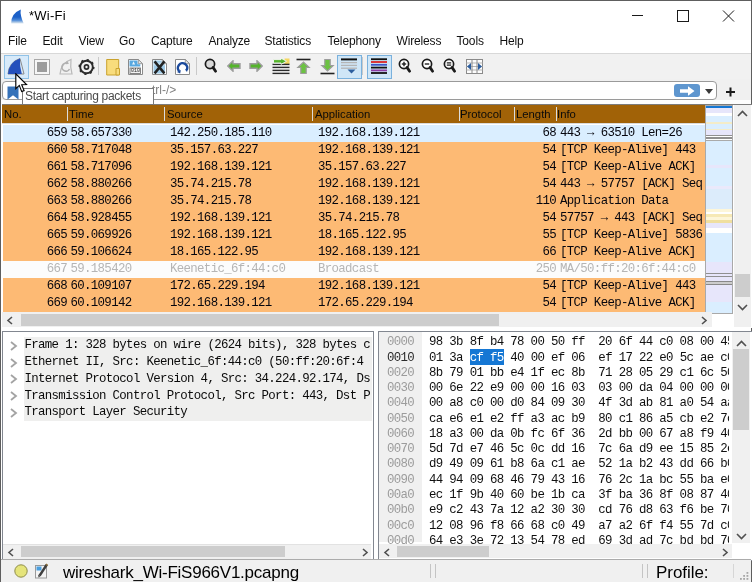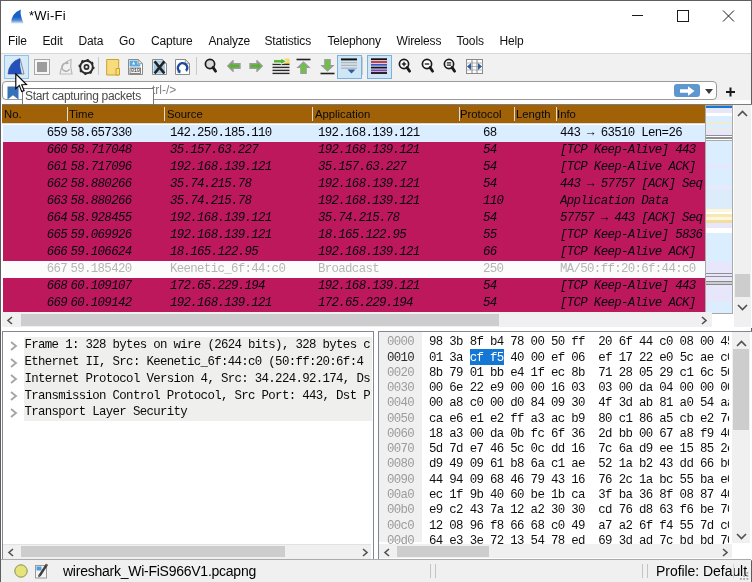--- a/index.html
+++ b/index.html
@@ -19,38 +19,38 @@
 #plist{left:1px;top:103px;width:750px;height:223px;background:#fff;border-top:1px solid #7c7c7c;}
 #phead{left:0;top:0;width:704px;height:18px;background:#a16207;border-bottom:1px solid #dadada;}
 .hc{position:absolute;top:3px;font-size:11.3px;color:#0a0a0a;}
 .hsep{position:absolute;top:2px;width:1px;height:14px;background:#dcdcdc;}
 .prow{position:absolute;left:1px;width:702px;height:17px;font-family:"Liberation Mono",monospace;font-size:12.4px;letter-spacing:-0.662px;line-height:17.4px;color:#06060e;white-space:pre;overflow:hidden;}
 .cno{position:absolute;left:0;width:64px;text-align:right;}
 .ctime{position:absolute;left:67.5px;}
 .csrc{position:absolute;left:167px;}
 .cdst{position:absolute;left:315px;}
 .cpro{position:absolute;left:468px;margin-top:24px;}
-.clen{position:absolute;left:480px;width:73px;text-align:left;}
+.clen{position:absolute;left:480px;width:73px;text-align:right;}
 .cinfo{position:absolute;left:557px;width:145px;overflow:hidden;}
-.tcp{background:#be185d;font-style:italic;}
+.tcp{background:#fdba74;}
 .udp{background:#daeeff;}
 .lldp{background:#fcfcfc;color:#b5b5b5;}
 .sbtrack{background:#f0f0f0;}
 .sbthumb{position:absolute;background:#cdcdcd;}
 #details{left:1px;top:330px;width:370px;height:228px;background:#fff;border:1px solid #828790;overflow:hidden;}
 .drow{position:absolute;left:21.5px;width:348px;overflow:hidden;font-family:"Liberation Mono",monospace;font-size:12.4px;letter-spacing:-0.662px;color:#0a0a0a;white-space:pre;}
 #dgray{left:20.5px;top:4.5px;width:348.5px;height:84px;background:#efefee;}
 #hexpane{left:377px;top:330px;width:373px;height:228px;background:#fff;border:1px solid #828790;overflow:hidden;}
 #hexoffbg{left:0;top:0;width:43px;height:210px;background:#f0f0f0;}
 .hoff{position:absolute;left:8px;font-family:"Liberation Mono",monospace;font-size:12.4px;letter-spacing:-0.662px;color:#9c9c9c;white-space:pre;line-height:15.26px;}
 .hrow{position:absolute;left:50px;width:300px;padding-top:2px;font-family:"Liberation Mono",monospace;font-size:12.4px;letter-spacing:-0.662px;color:#101010;white-space:pre;overflow:hidden;line-height:15.26px;}
 .hsel{background:#1577d4;color:#fff;padding-top:2px;}
 #statusbar{left:0;top:558px;width:750px;height:22px;background:#f0f0f0;border-top:1px solid #ababab;color:#000;}
 .svsep{position:absolute;top:4px;width:1px;height:14px;background:#c4c4c4;}
-.stx{position:absolute;top:2.5px;font-size:14px;}
+.stx{position:absolute;top:2.5px;font-size:17px;}
 </style></head>
 <body>
 <div id="win">
  <div class="abs" id="titlebar">
   <svg class="abs" style="left:9px;top:8px" width="15" height="15" viewBox="0 0 15 15">
     <defs>
           <linearGradient id="fing" x1="0" y1="0" x2="0" y2="1">
       <stop offset="0.55" stop-color="#1b60c8"></stop>
             <stop offset="0.78" stop-color="#4d8ad8"></stop>
             <stop offset="0.95" stop-color="#b9d0e8"></stop>
@@ -64,21 +64,21 @@
       <line x1="6" y1="14.5" x2="17" y2="14.5"></line>
       <rect x="51.5" y="9.5" width="11" height="11"></rect>
       <line x1="97" y1="9.5" x2="108" y2="20.5"></line>
       <line x1="108" y1="9.5" x2="97" y2="20.5"></line>
     </g>
   </svg>
  </div>
  <div class="abs" id="menubar">
   <span class="mi" style="left:7px">File</span>
   <span class="mi" style="left:41.5px">Edit</span>
-  <span class="mi" style="left:77.5px">Data</span>
+  <span class="mi" style="left:77.5px">View</span>
   <span class="mi" style="left:118px">Go</span>
   <span class="mi" style="left:150px">Capture</span>
   <span class="mi" style="left:207.5px">Analyze</span>
   <span class="mi" style="left:263.5px">Statistics</span>
   <span class="mi" style="left:326.5px">Telephony</span>
   <span class="mi" style="left:395.5px">Wireless</span>
   <span class="mi" style="left:455.5px">Tools</span>
   <span class="mi" style="left:498.5px">Help</span>
  </div>
  <div class="abs" id="toolbar">

